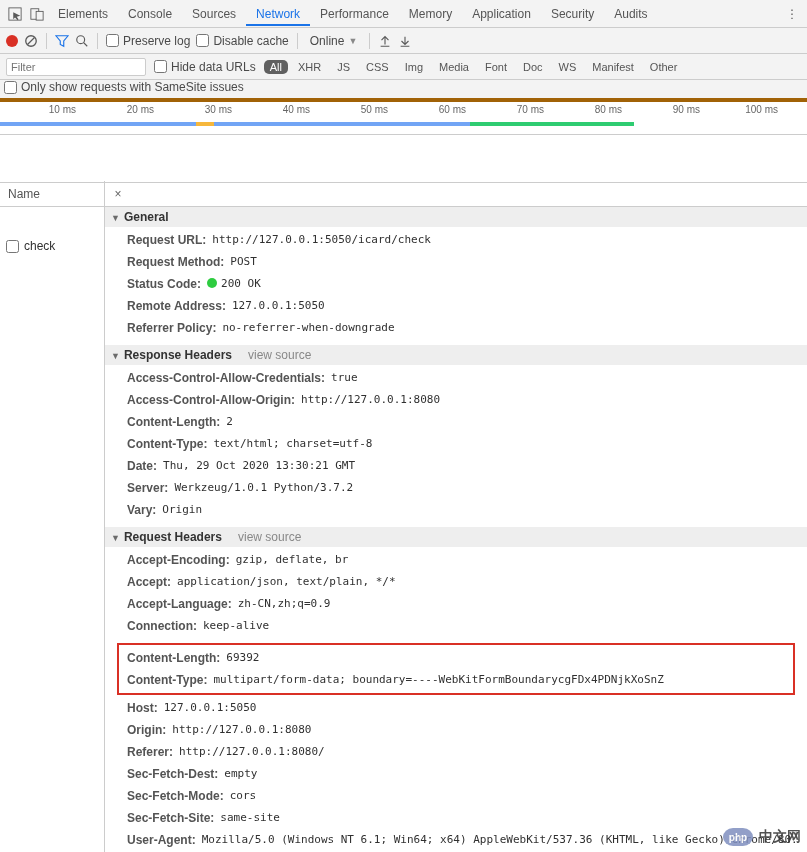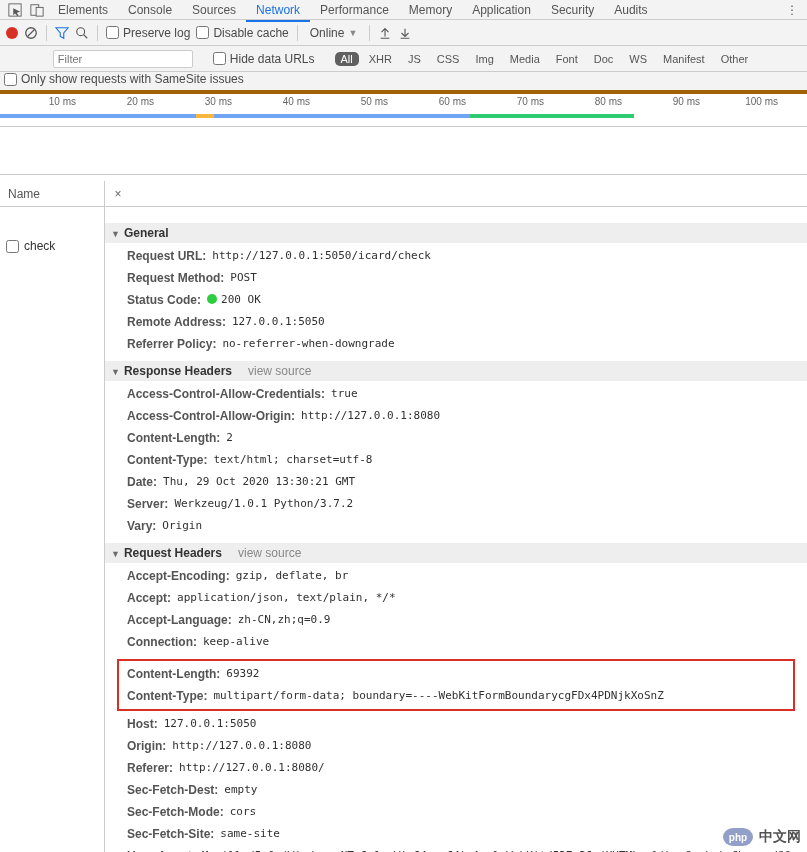--- a/index.html
+++ b/index.html
@@ -9,21 +9,21 @@
   color: #303030;
   background: #fff;
   width: 807px;
   height: 852px;
   overflow: hidden;
   position: relative;
 }
 .tabbar {
   display: flex;
   align-items: center;
-  height: 20px;
+  height: 28px;
   border-bottom: 1px solid #ccc;
   background: #f3f3f3;
   padding: 0 4px;
 }
 .tabbar .icon-btn {
   width: 22px; height: 22px;
   display: flex; align-items: center; justify-content: center;
   color: #5a5a5a;
 }
 .tabbar .tab {
@@ -58,21 +58,21 @@
   display: flex; align-items: center; gap: 4px; color: #4a4a4a;
 }
 .checkbox-wrap input { margin: 0; }
 .select-fake {
   display: flex; align-items: center; gap: 4px; padding: 1px 4px;
   color: #4a4a4a;
 }
 .filterbar {
   display: flex; align-items: center; height: 26px;
   border-bottom: 1px solid #ccc; background: #f3f3f3;
-  padding: 0 6px; gap: 20px; justify-content: center;
+  padding: 0 6px; gap: 8px;
 }
 .filter-input {
   width: 140px; height: 18px; border: 1px solid #ccc;
   border-radius: 2px; padding: 0 4px; font-size: 11px;
 }
 .type-filters { display: flex; align-items: center; gap: 4px; }
 .type-pill {
   padding: 1px 6px; color: #555; font-size: 11px;
 }
 .type-pill.active {
@@ -124,21 +124,21 @@
 .detail-tabs .close-x { width: 18px; text-align: center; color: #666; }
 .detail-tab {
   padding: 5px 10px; color: #555;
 }
 .detail-tab.active {
   color: #1a73e8;
   border-bottom: 2px solid #1a73e8;
   padding-bottom: 3px;
 }
 .detail-body {
-  flex: 1; overflow: auto; padding-bottom: 10px; margin-top: 16px;
+  flex: 1; overflow: auto; padding-bottom: 10px;
 }
 .section-header {
   background: #eeeeee;
   padding: 3px 6px;
   font-weight: bold;
   color: #333;
   display: flex; align-items: center; gap: 4px;
 }
 .section-header .tri::before { content: "▼"; font-size: 9px; color: #6b6b6b; }
 .section-header .secondary {

